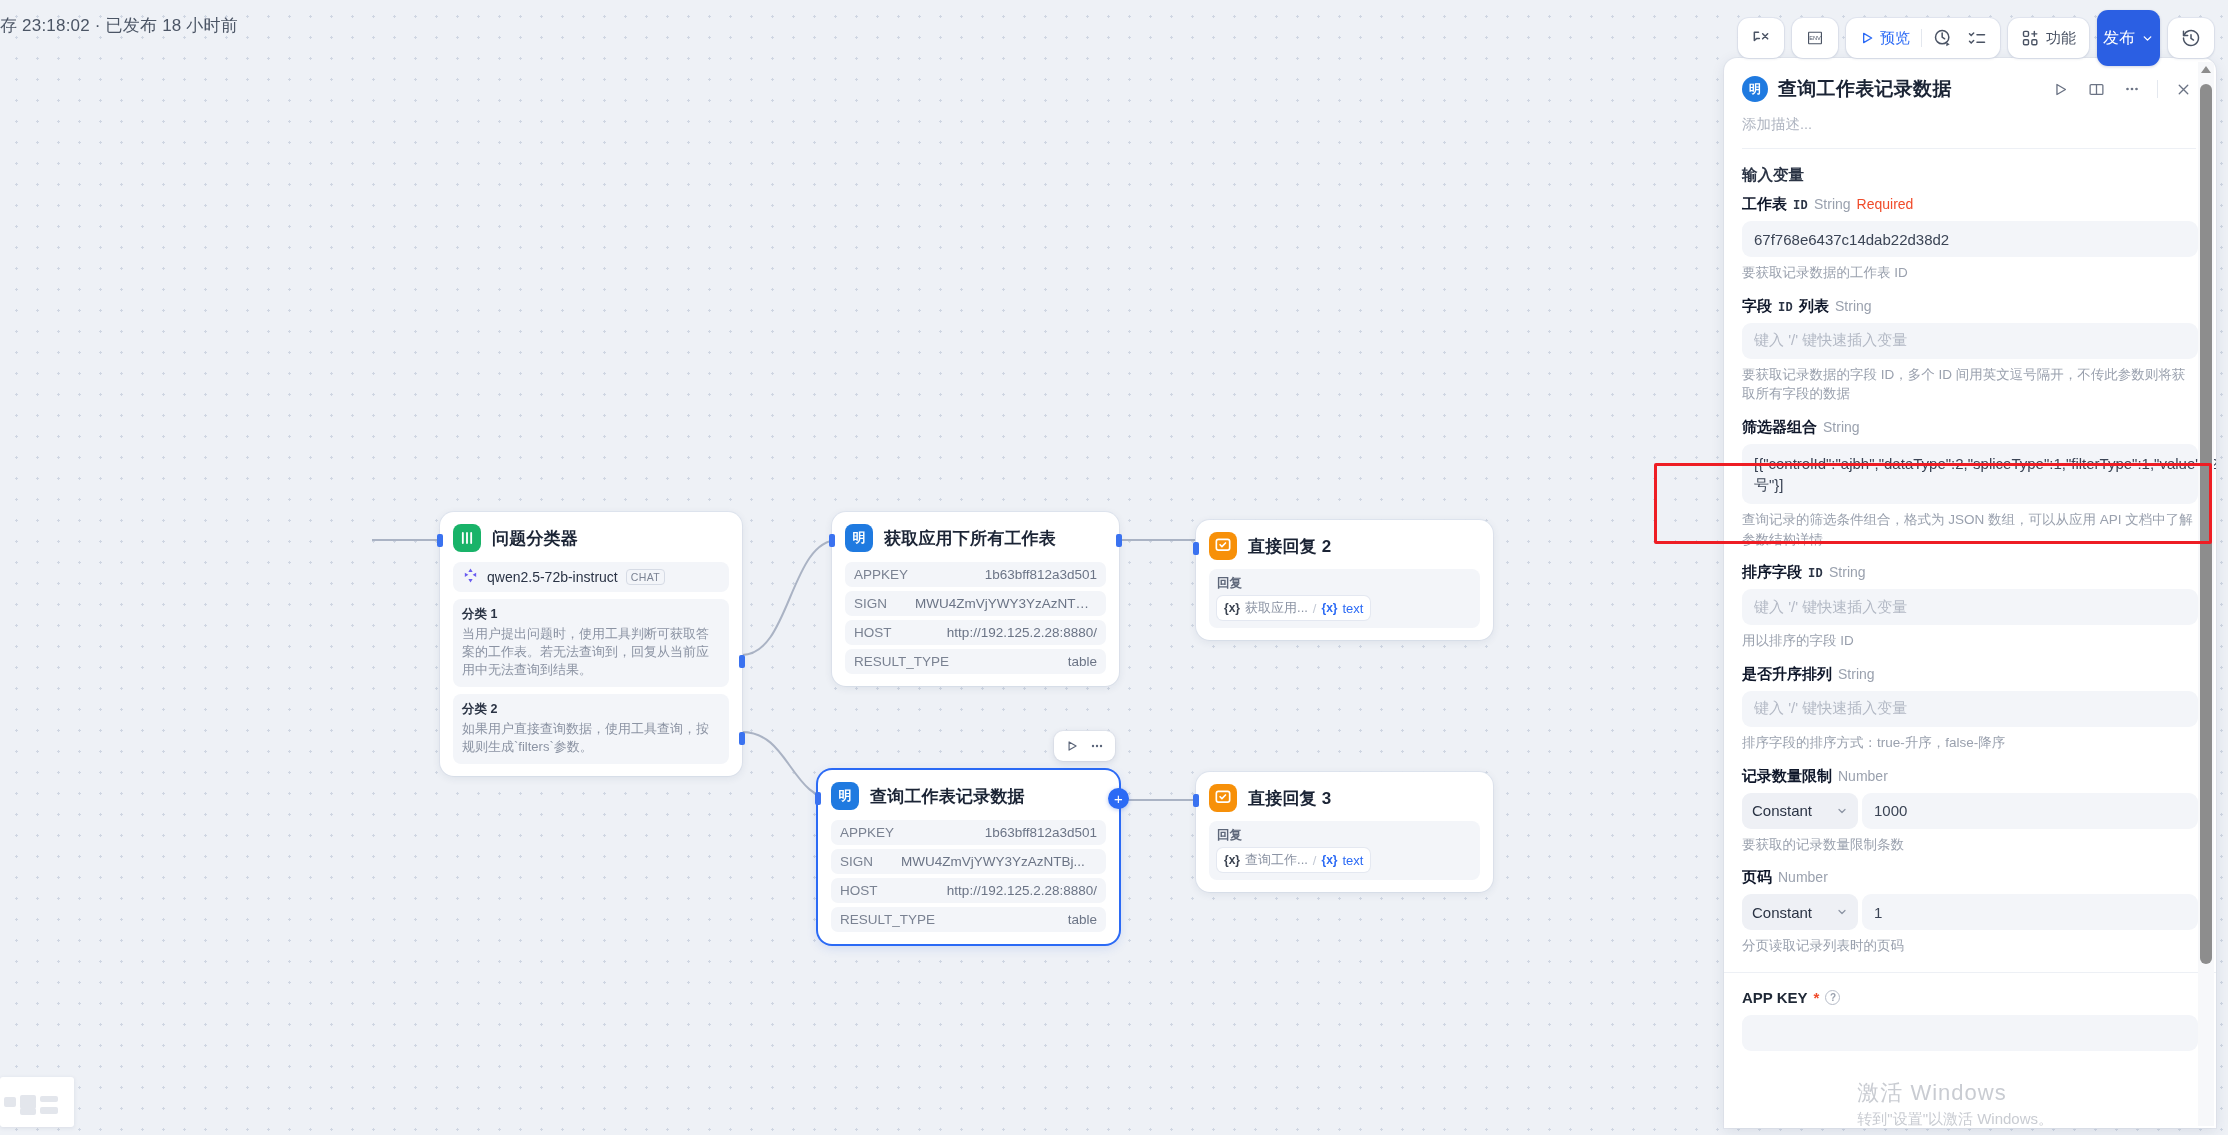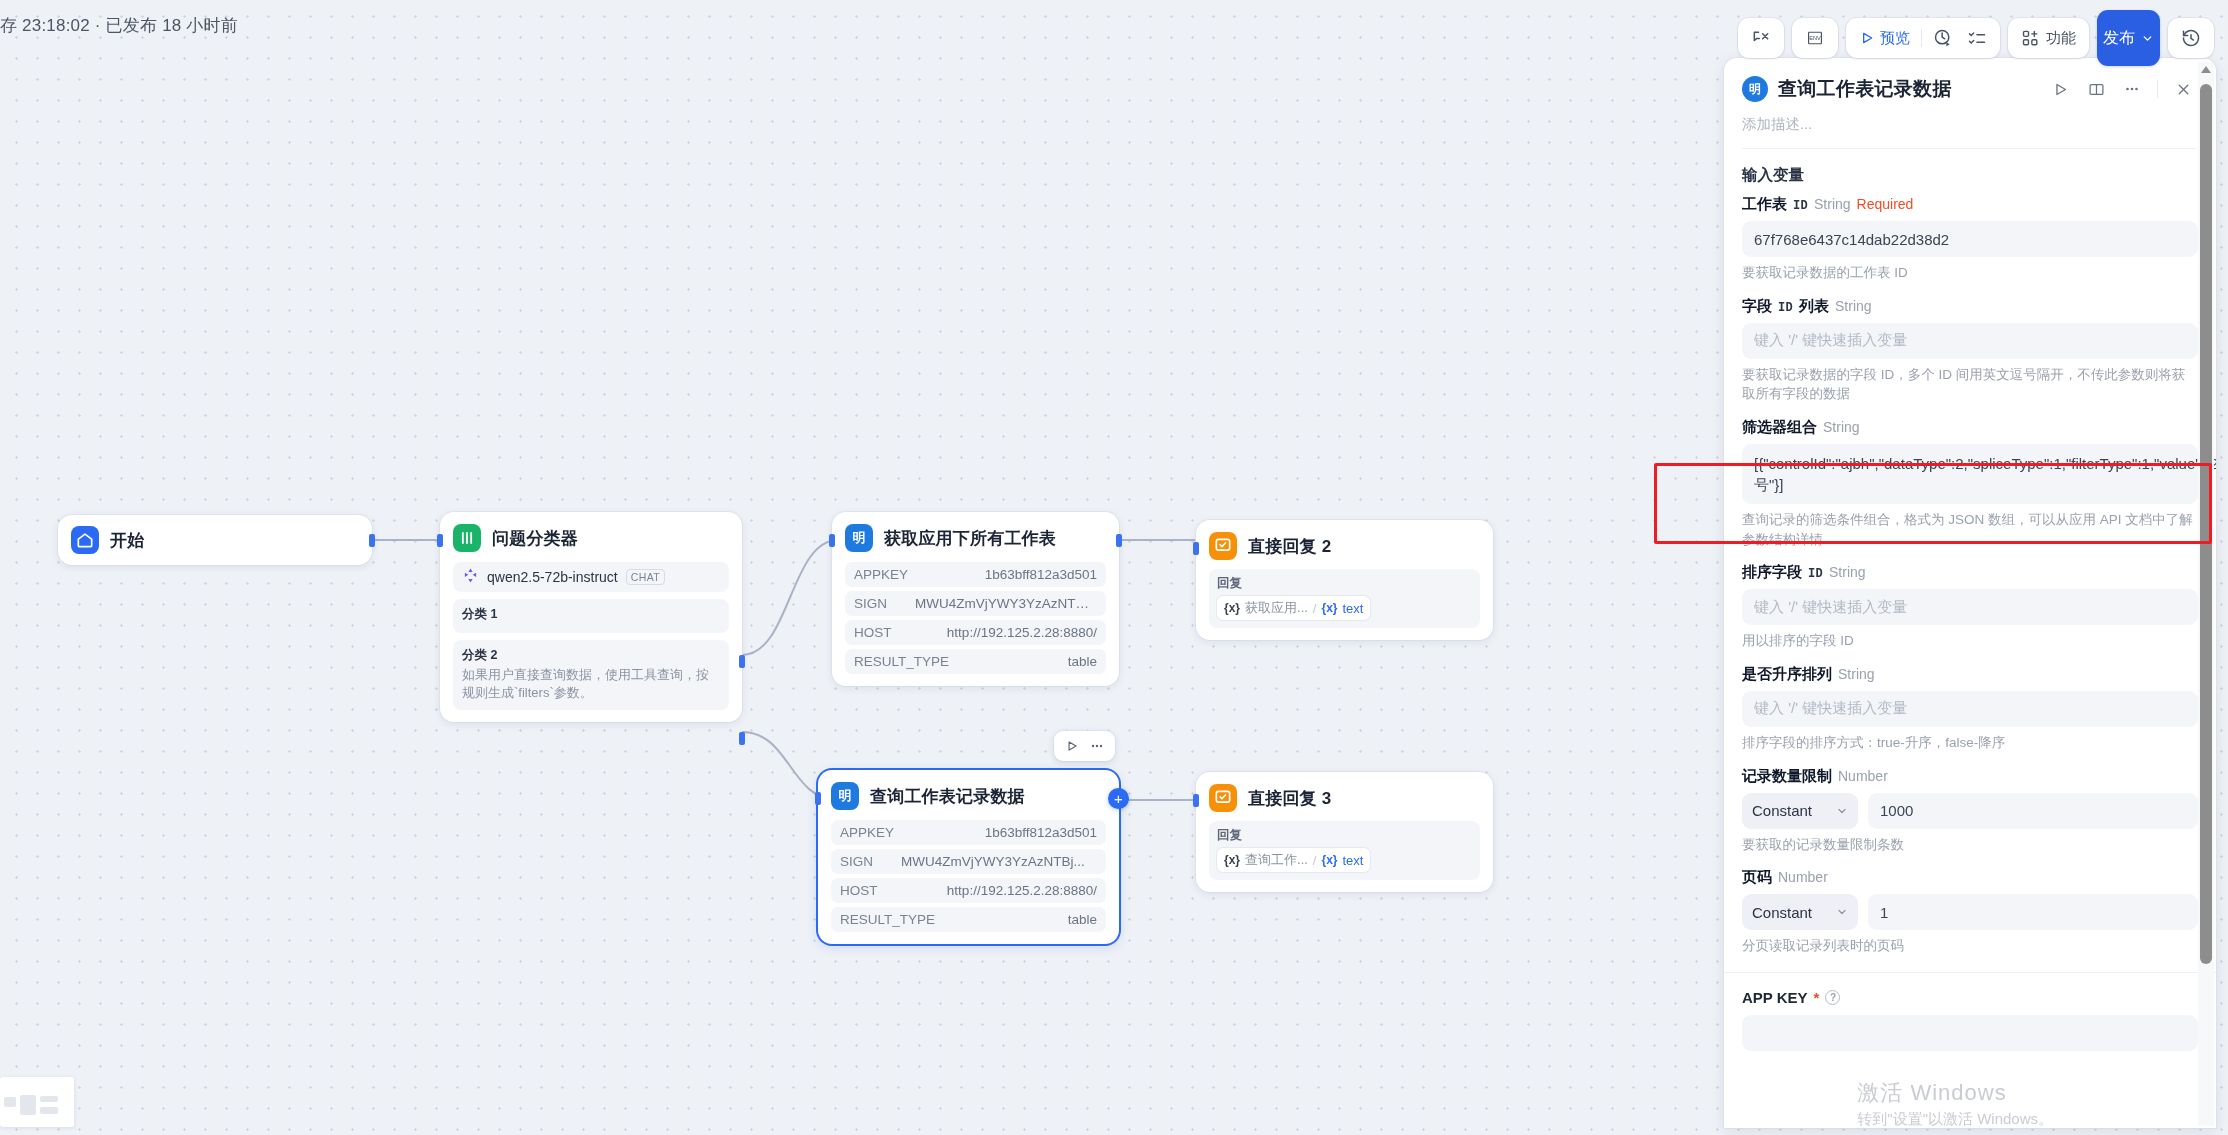--- a/index.html
+++ b/index.html
@@ -194,21 +194,21 @@
     background: #f3f5f9; border-radius: 9px;
     min-height: 36px; padding: 8px 12px;
     font-size: 15px; color: #3b4455;
     display: flex; align-items: center;
     cursor: text;
   }
   .input-box.ph { color: #b3b9c5; }
   .input-box.multiline { display: block; line-height: 1.42; padding: 9px 12px; }
   .hint { font-size: 13.5px; color: #9aa1ae; margin-top: 6px; line-height: 1.45; }
 
-  .combo-row { display: flex; gap: 10px; }
+  .combo-row { display: flex; gap: 4px; }
   .combo-sel {
     background: #eef0f5; border-radius: 9px; height: 36px;
     padding: 0 10px; display: flex; align-items: center; gap: 8px;
     font-size: 15px; color: #2b3445; cursor: pointer; flex: 0 0 auto; min-width: 116px;
     justify-content: space-between;
   }
   .combo-val { flex: 1; background:#f3f5f9; border-radius:9px; height:36px; display:flex; align-items:center; padding:0 12px; font-size:15px; color:#3b4455; }
 
   .highlight-box {
     position: absolute;
@@ -262,31 +262,20 @@
 <div id="canvas">
 
   <svg width="2228" height="1135" style="position:absolute;inset:0;pointer-events:none">
     <path d="M372,540 L448,540" stroke="#aab3c4" stroke-width="2" fill="none"></path>
     <path d="M742,655 C790,655 790,540 838,540" stroke="#aab3c4" stroke-width="2" fill="none"></path>
     <path d="M742,732 C790,732 790,800 838,800" stroke="#aab3c4" stroke-width="2" fill="none"></path>
     <path d="M1119,540 L1196,540" stroke="#aab3c4" stroke-width="2" fill="none"></path>
     <path d="M1119,800 L1196,800" stroke="#aab3c4" stroke-width="2" fill="none"></path>
   </svg>
 
-  <div class="node" style="left:58px; top:515px; width:314px; height:50px; display:flex; align-items:center;">
-    <div class="node-head">
-      <div class="node-ico ico-blue">
-        <svg class="icon-sq" viewBox="0 0 24 24" fill="none" stroke="#fff" stroke-width="2" stroke-linecap="round" stroke-linejoin="round">
-            <path d="M4 11l8-6 8 6v8a1 1 0 0 1-1 1H5a1 1 0 0 1-1-1z"></path>
-          </svg>
-      </div>
-      <span class="node-title">开始</span>
-    </div>
-    <div class="port" style="right:-3px; top:19px;"></div>
-  </div>
 
   <div class="node" style="left:440px; top:512px; width:302px;">
     <div class="node-head">
       <div class="node-ico ico-green">
         <svg class="icon-sq" viewBox="0 0 24 24" fill="none" stroke="#fff" stroke-width="2.2" stroke-linecap="round">
             <path d="M7 6v12M12 6v12M17 6v12"></path>
           </svg>
       </div>
       <span class="node-title">问题分类器</span>
     </div>
@@ -294,20 +283,21 @@
       <span>
         <svg width="17" height="17" viewBox="0 0 24 24" fill="#6a5cf0">
             <path d="M12 2l3 5h-6zM4 8l5 3-5 3zM20 8l-5 3 5 3zM12 22l-3-5h6z"></path>
           </svg>
       </span>
       <span>qwen2.5-72b-instruct</span>
       <span class="chat-tag">CHAT</span>
     </div>
     <div class="cls-box">
       <div class="cls-title">分类 1</div>
+      <div class="cls-text">当用户提出问题时，使用工具判断可获取答案的工作表。若无法查询到，回复从当前应用中无法查询到结果。</div>
     </div>
     <div class="cls-box">
       <div class="cls-title">分类 2</div>
       <div class="cls-text">如果用户直接查询数据，使用工具查询，按规则生成`filters`参数。</div>
     </div>
     <div class="port" style="left:-3px; top:22px;"></div>
     <div class="port" style="right:-3px; top:143px;"></div>
     <div class="port" style="right:-3px; top:220px;"></div>
   </div>
 

